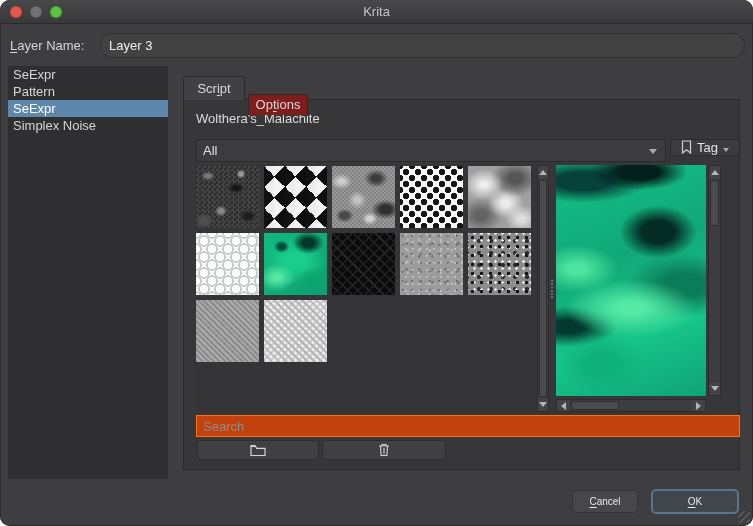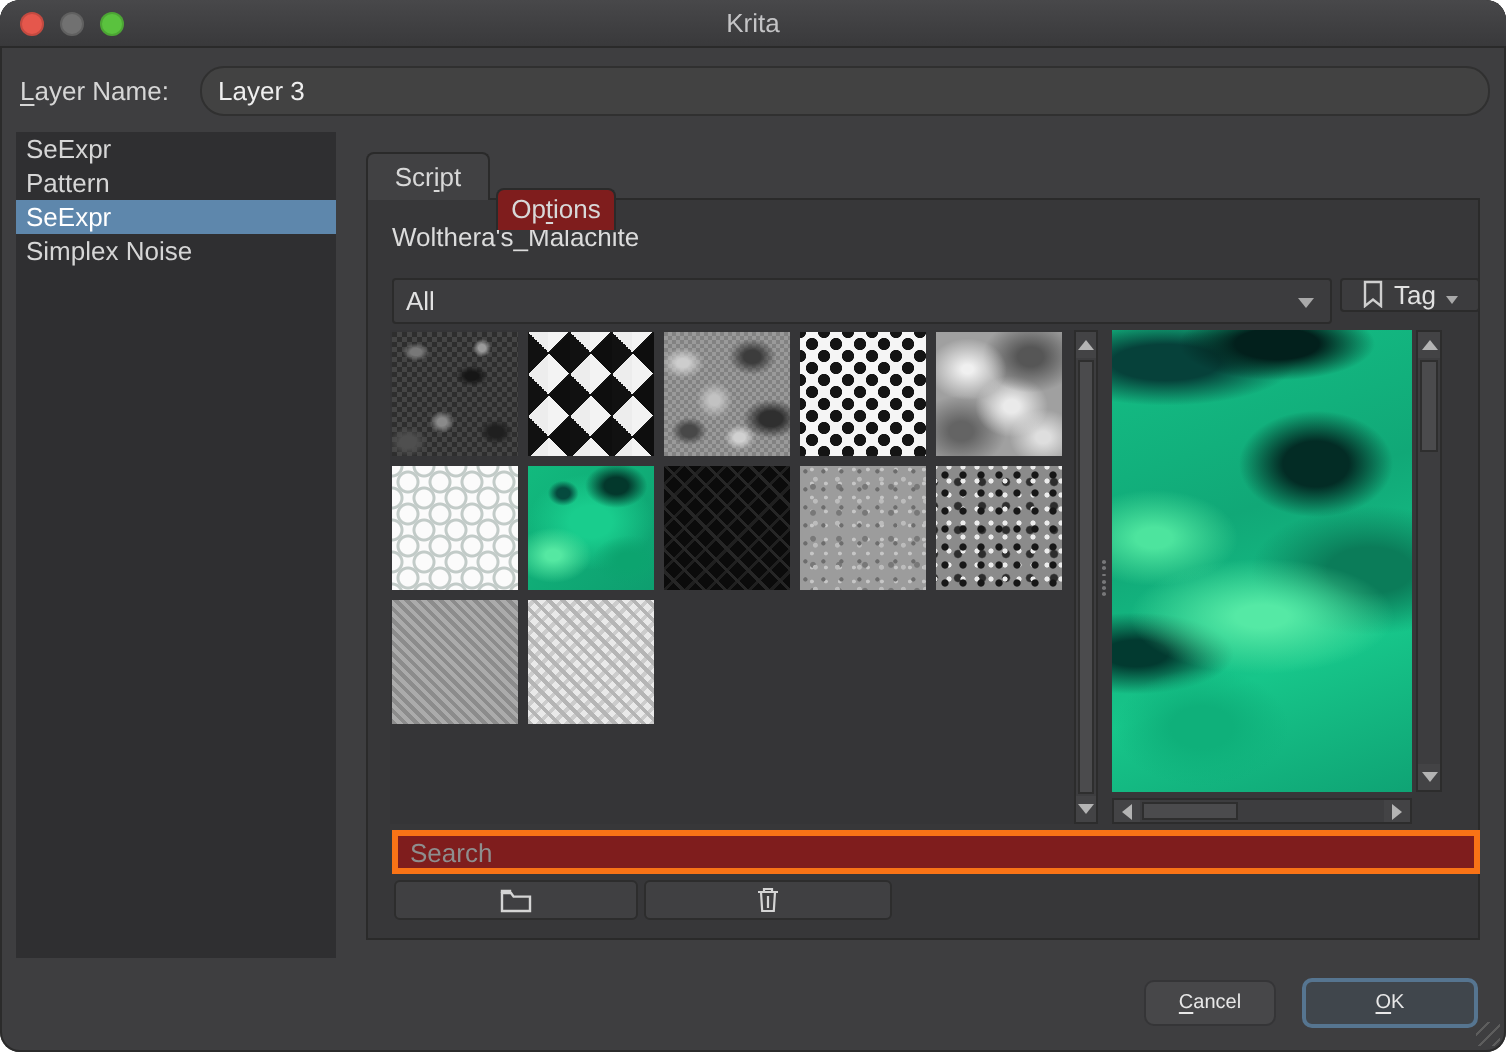--- a/index.html
+++ b/index.html
@@ -71,21 +71,21 @@
   .prev-vscroll{left:708px;top:165px;width:13px;height:231px;}
   .prev-hscroll{left:556px;top:399px;width:150px;height:13px;}
   
   .splitter{position:absolute;left:550px;top:280px;width:3px;height:18px;z-index:2;
     display:flex;flex-direction:column;gap:1.5px;align-items:center;}
   .splitter i{width:2px;height:2px;background:#777779;border-radius:50%;}
   
   .preview{position:absolute;left:556px;top:165px;width:150px;height:231px;z-index:2;}
   
   .search{position:absolute;left:196px;top:415px;width:544px;height:22px;z-index:2;
-    background:#7f1d1d;border:3px solid #f97316;color:#e6e6e6;padding:0 6px;
+    background:#c2410c;border:1px solid #f97316;color:#e6e6e6;padding:0 6px;
     font-family:"Liberation Sans",sans-serif;font-size:13px;outline:none;}
   .search::placeholder{color:#8e8e8e;opacity:1;}
   .res-btn{position:absolute;top:440px;height:20px;z-index:2;background:#404042;
     border:1px solid #2d2d2d;border-radius:3px;display:flex;align-items:center;justify-content:center;}
   .res-btn.import{left:197px;width:122px;}
   .res-btn.delete{left:322px;width:124px;}
   
   .btn{position:absolute;border-radius:5px;text-align:center;color:#e8e8e8;
     font-size:10px;z-index:2;}
   .btn.cancel{left:572px;top:490px;width:66px;height:23px;line-height:21px;

